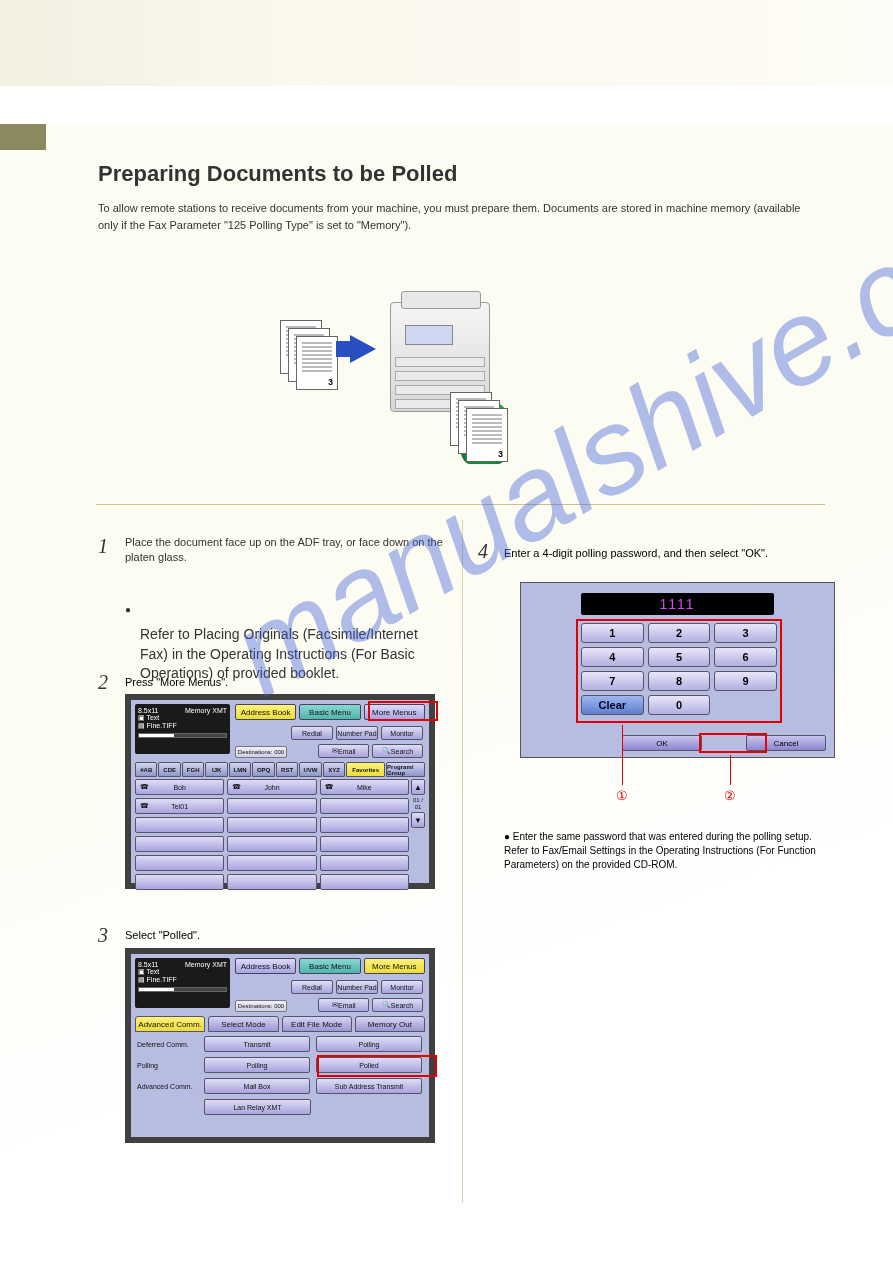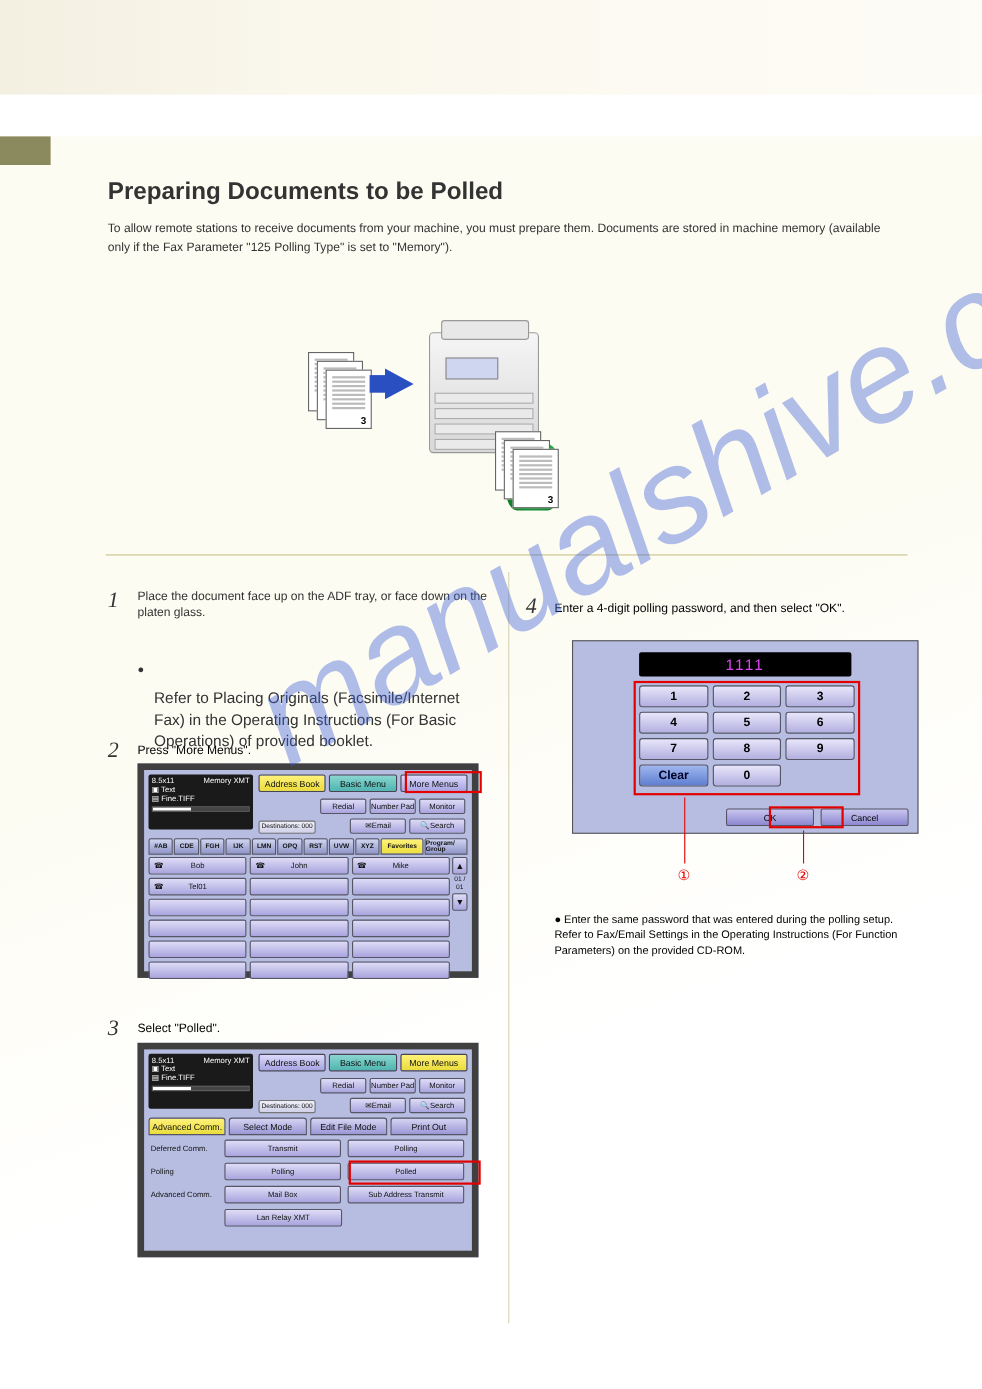--- a/index.html
+++ b/index.html
@@ -78,21 +78,21 @@
 
   
   .numscreen { position: absolute; top: 582px; left: 520px; width: 315px; height: 176px; background: #b7bde1; border:1px solid #555; }
   .num-display { position: absolute; top: 10px; left: 60px; right: 60px; height: 22px; background: #000; color:#d946ef; display:flex; align-items:center; justify-content:center; font-size:14px; letter-spacing: 2px; border-radius:2px; }
   .num-grid { position: absolute; top: 40px; left: 60px; width: 196px; display:grid; grid-template-columns: repeat(3,1fr); gap:4px; }
   .num-btn { height: 20px; background: linear-gradient(#e8e6fa,#b3afe0); border:1px solid #556; border-radius:3px; display:flex; align-items:center; justify-content:center; font-size:11px; font-weight:bold; }
   .clear-btn { background: linear-gradient(#9fb7ef,#5f7ed0); color:#002; }
   .num-bot { position: absolute; bottom: 6px; right: 8px; display:flex; gap:6px; }
   .ok-btn, .cancel-btn { width: 80px; height: 16px; border:1px solid #556; border-radius:2px; display:flex; align-items:center; justify-content:center; font-size:8px; }
   .ok-btn { background: linear-gradient(#c9c6ef,#8d87d1); }
-  .cancel-btn { background: linear-gradient(#c9c6ef,#8d87d1); }
+  .cancel-btn { background: linear-gradient(#c9c6ef,#8d87d1); margin-left: 38px; }
 
   .callout { position: absolute; color: #e20000; font-size: 13px; }
   .callout-line { position: absolute; width: 1px; background: #e20000; }
 
   .qnote { position: absolute; top: 830px; left: 504px; right: 70px; font-size: 10px; line-height: 1.4; }
 </style>
 </head>
 <body>
 
 <div class="header-band"></div>
@@ -269,21 +269,21 @@
     <div class="s-row3">
       <div style="flex:0.5"></div>
       <div class="soft-btn" style="flex:1">✉ <span>Email</span></div>
       <div class="soft-btn" style="flex:1">🔍 <span>Search</span></div>
     </div>
   </div>
   <div class="s2-tabs">
     <div class="s2-tab active">Advanced Comm.</div>
     <div class="s2-tab norm">Select Mode</div>
     <div class="s2-tab norm">Edit File Mode</div>
-    <div class="s2-tab norm">Print Out</div>
+    <div class="s2-tab norm">Memory Out</div>
   </div>
   <div class="s2-rows">
     <div class="s2-row">
       <div class="s2-label">Deferred Comm.</div>
       <div class="s2-btn">Transmit</div>
       <div class="s2-btn">Polling</div>
     </div>
     <div class="s2-row">
       <div class="s2-label">Polling</div>
       <div class="s2-btn">Polling</div>

